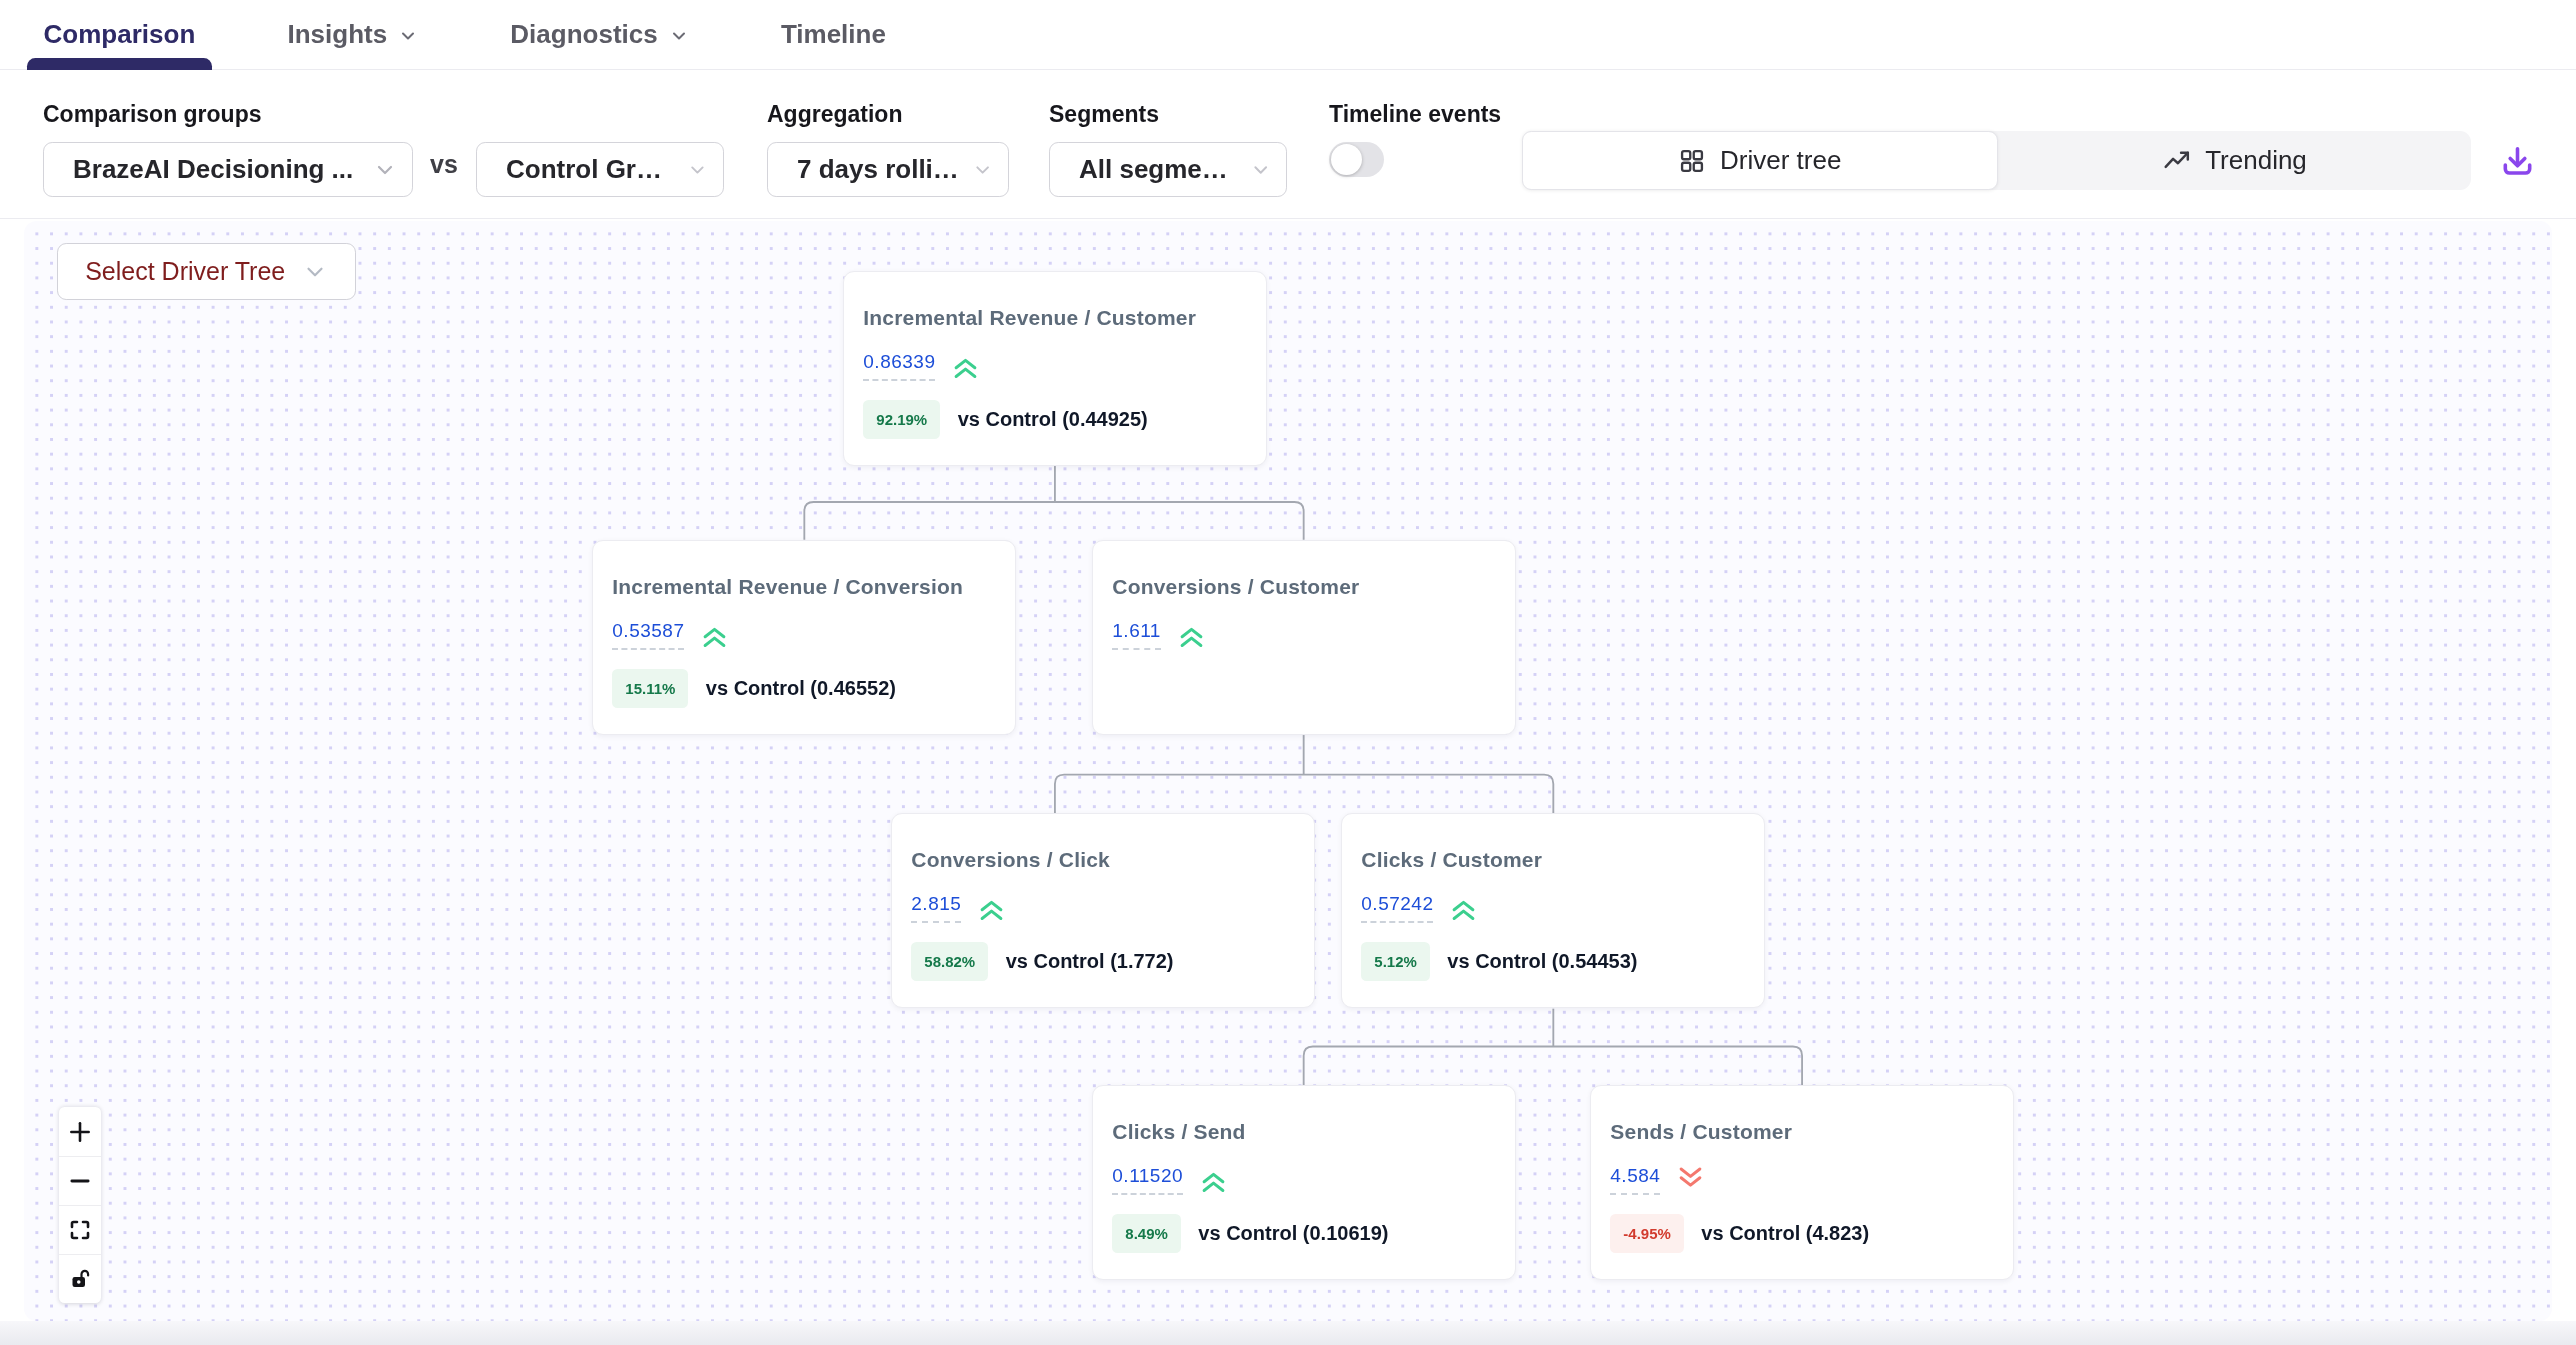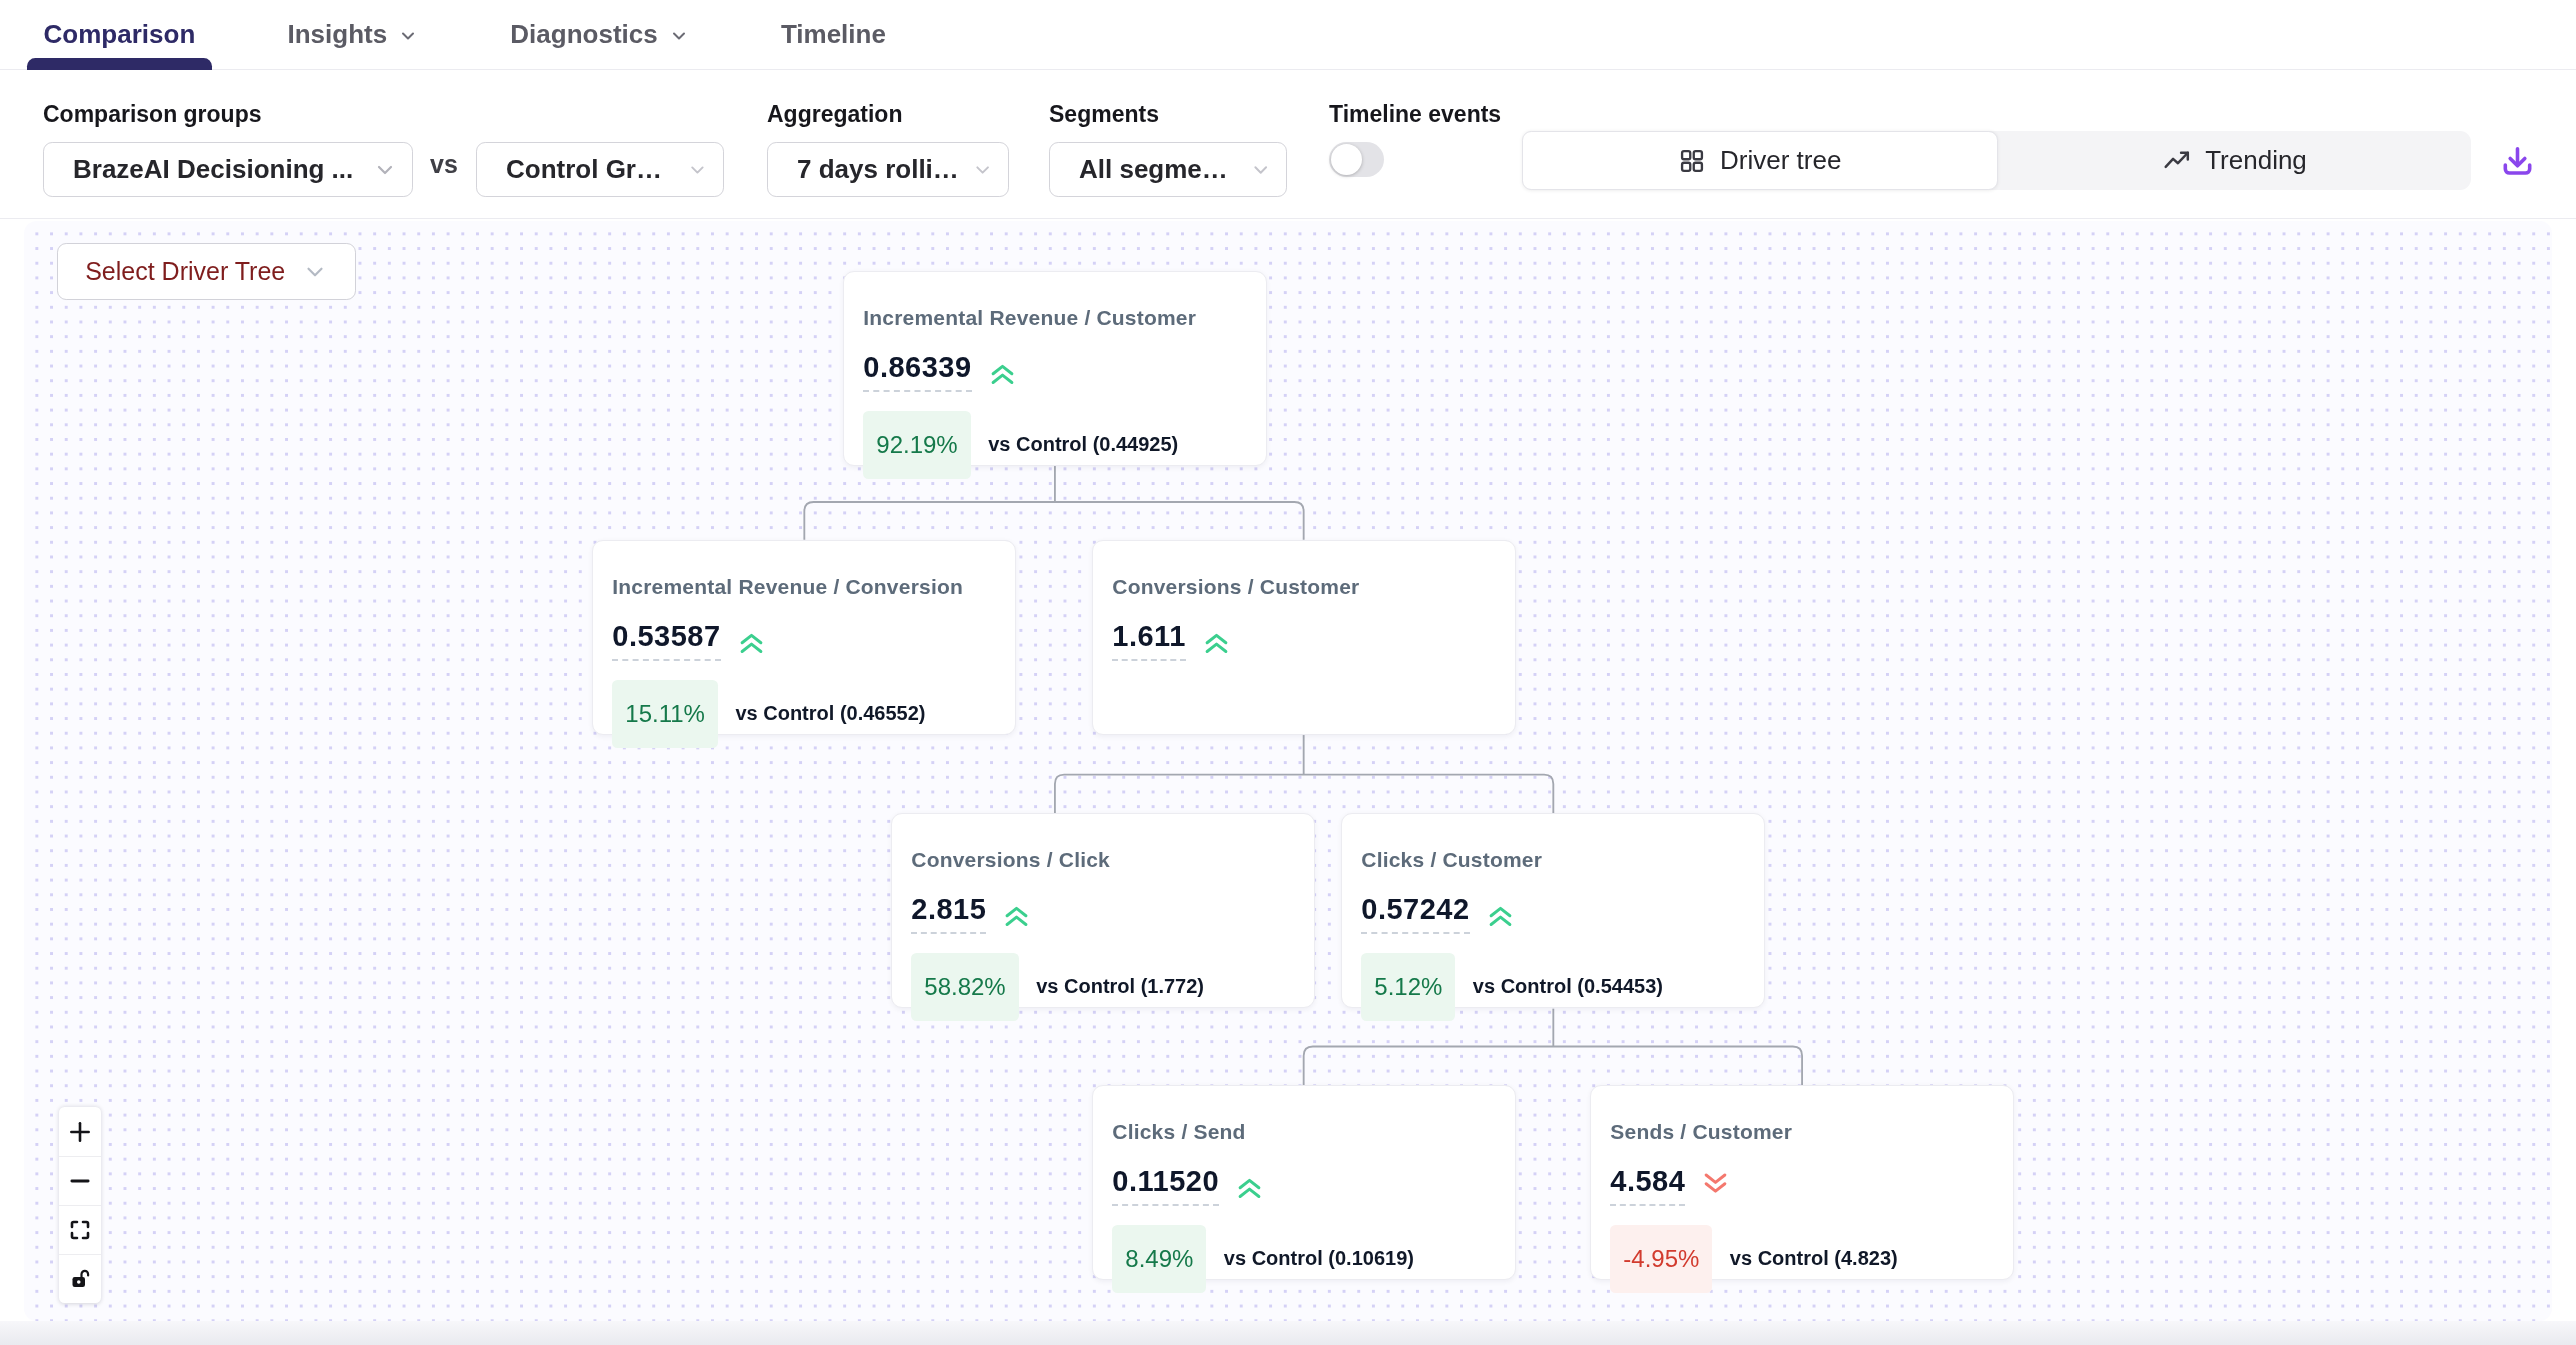--- a/index.html
+++ b/index.html
@@ -53,24 +53,24 @@
                background:#fff; border:1.8px solid #d2d2d9; border-radius:9.2px;
                display:flex; align-items:center; justify-content:center; gap:16.6px;
                font-size:25px; font-weight:500; color:#7f1d1d; cursor:pointer; }
 
   
   .node { position:absolute; width:424px; height:195px; background:#ffffff;
           border:0.9px solid #ececf1; border-radius:11px;
           box-shadow:0 1.8px 5.5px rgba(20,20,50,.05); padding:34px 18.4px 0 19.3px; cursor:pointer; }
   .node-title { font-size:21px; font-weight:700; color:#5d6b7a; letter-spacing:0.2px; margin-bottom:21px; }
   .node-value-row { display:flex; align-items:center; gap:14px; margin-bottom:19.3px; }
-  .node-value { font-size:29px; font-weight:700; color:#0f172a; letter-spacing:0.5px;
+  .node-value { font-size:19px; font-weight:400; color:#1d4ed8; letter-spacing:0.5px;
                 border-bottom:2.8px dashed #ccd2da; padding-bottom:5.5px; }
   .node-badge-row { display:flex; align-items:center; gap:17.5px; }
-  .badge { font-size:24px; font-weight:400; padding:20px 13px; border-radius:5.5px; }
+  .badge { font-size:15px; font-weight:700; padding:11px 13px; border-radius:5.5px; }
   .badge.pos { color:#15794a; background:#ebf7ef; }
   .badge.neg { color:#d23b2e; background:#fdf0ee; }
   .vs-control { font-size:20px; font-weight:700; color:#101828; }
   .trend.down { transform:rotate(180deg); }
 
   
   .zoomctrl { position:absolute; left:35px; top:886px; width:42px; background:#fff;
               border-radius:5.5px; box-shadow:0 0.9px 4.6px rgba(15,15,30,.16); overflow:hidden; }
   .zbtn { height:49px; display:flex; align-items:center; justify-content:center; cursor:pointer; }
   .zbtn + .zbtn { border-top:0.9px solid #ededf0; }

